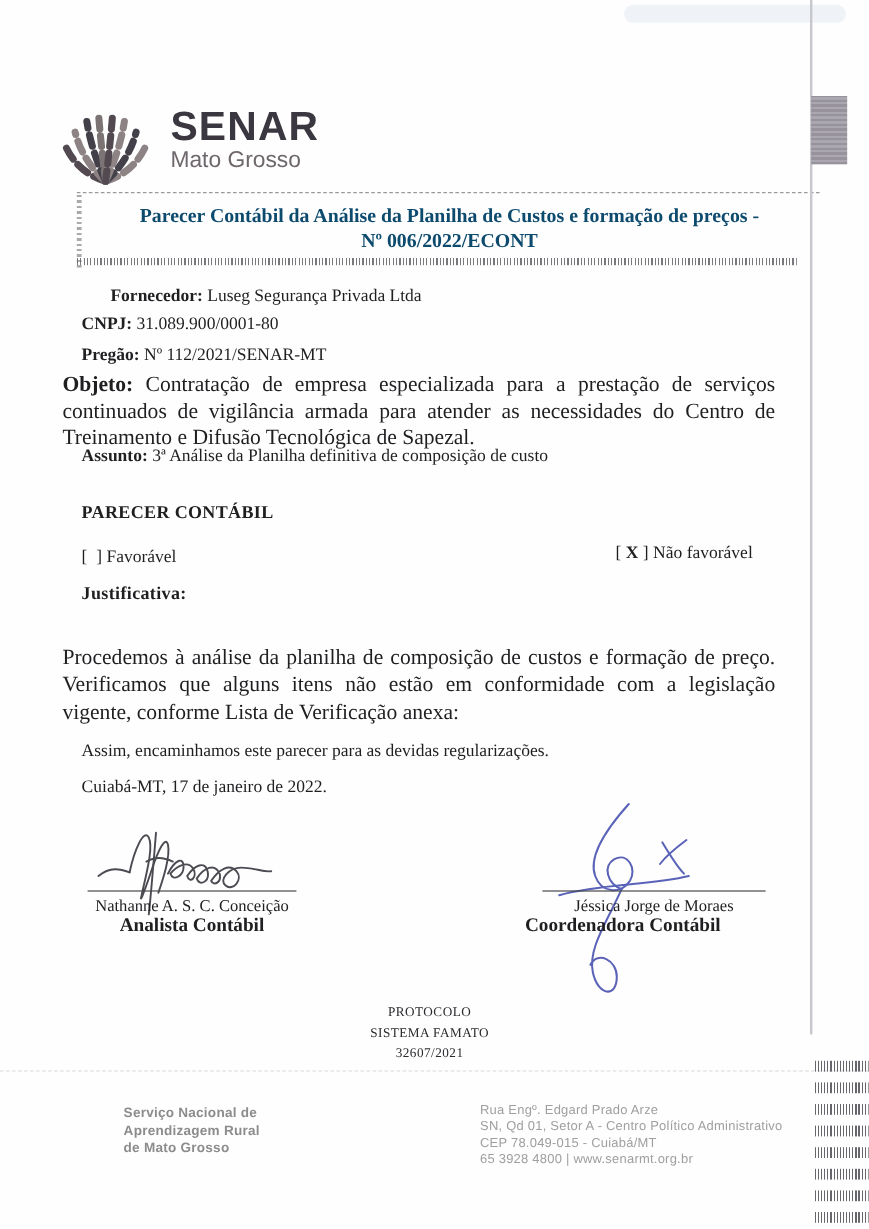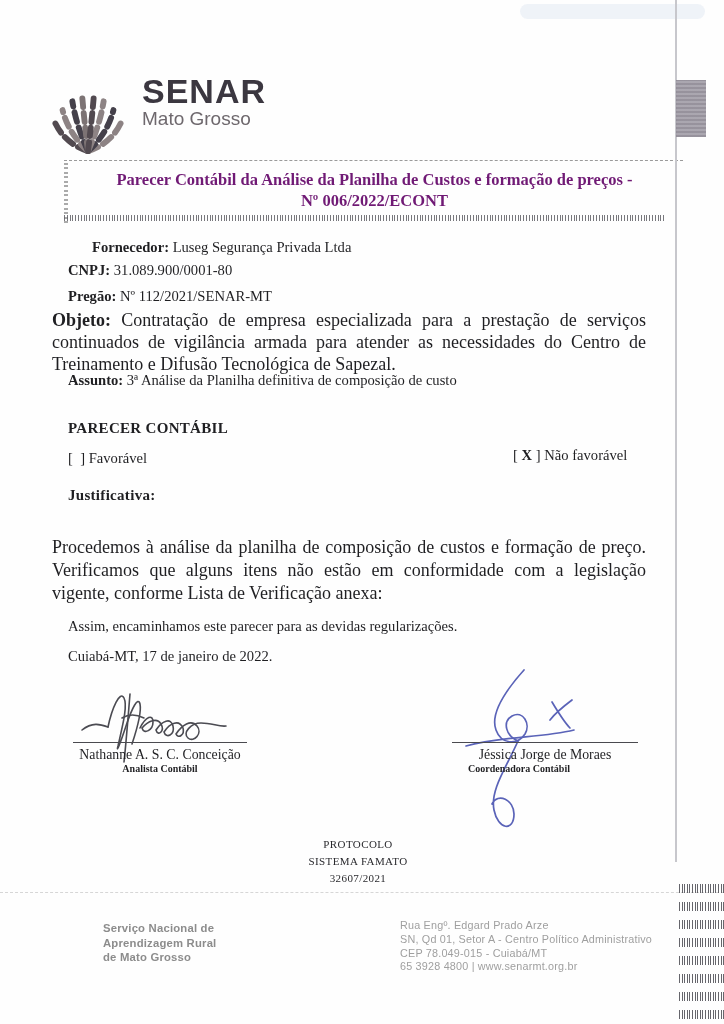--- a/index.html
+++ b/index.html
@@ -8,21 +8,21 @@
     background:#ffffff;
     font-family:"Liberation Serif", serif;
     color:#1f1f22;
     overflow:hidden;
     position:relative;
   }
   .page{position:absolute;inset:0;width:724px;height:1024px;background:#fefefe;}
   .abs{position:absolute;}
 
   
-  .logo-wrap{left:44px;top:74px;display:flex;gap:10px;}
+  .logo-wrap{left:44px;top:74px;display:flex;align-items:center;gap:10px;}
   .logo-text .brand{
     font-family:"Liberation Sans", sans-serif;
     font-weight:700;font-size:34px;letter-spacing:1px;color:#3b3740;line-height:34px;
   }
   .logo-text .region{
     font-family:"Liberation Sans", sans-serif;
     font-weight:400;font-size:19px;color:#6e686d;line-height:22px;
   }
 
   
@@ -30,39 +30,39 @@
     left:64px;top:160px;width:597px;
     border-top:1px dashed #9a9a9a;
     padding:8px 10px 6px 12px;
     text-align:center;
   }
   .title-box::before{ 
     content:"";position:absolute;left:0;top:0;bottom:-6px;width:4px;
     background:repeating-linear-gradient(0deg,#8e8e8e 0 2px, rgba(0,0,0,0) 2px 4.5px);
     opacity:.75;
   }
-  .title-line{font-weight:700;font-size:16.5px;line-height:21px;color:#701a75;}
+  .title-line{font-weight:700;font-size:16.5px;line-height:21px;color:#0c4a6e;}
   .title-bottom-stripe{
     left:64px;top:215px;width:600px;height:6px;
     background:repeating-linear-gradient(90deg,#606066 0 1px, rgba(0,0,0,0) 1px 2.8px);
     opacity:.85;
   }
 
   
   .meta-line{left:68px;font-size:14.6px;white-space:nowrap;}
   .blabel{font-weight:700;}
   .para{left:52px;width:594px;font-size:18px;line-height:22px;text-align:justify;}
   .heading{left:68px;font-weight:700;font-size:15px;letter-spacing:.3px;text-align:right;}
-  .choice{font-size:14.6px;white-space:nowrap;}
+  .choice{font-size:14.6px;white-space:nowrap;margin-top:6px;}
   .boldx{font-weight:700;}
 
   
   .sigline{border-top:1.3px solid #4a4a4f;height:0;}
   .signame{font-size:13.8px;text-align:center;}
-  .sigrole{font-size:10px;font-weight:700;text-align:center;}
+  .sigrole{font-size:16px;font-weight:700;text-align:center;}
   .sig-svg{pointer-events:none;}
 
   
   .protocol{left:252px;top:836px;width:212px;text-align:center;font-size:11px;line-height:17px;color:#2a2a2e;letter-spacing:.4px;}
 
   
   .footer-sep{left:0;top:892px;width:724px;border-top:1px dashed #cdcdcd;opacity:.8;}
   .footer-left{
     left:75px;top:921px;
     font-family:"Liberation Sans", sans-serif;

